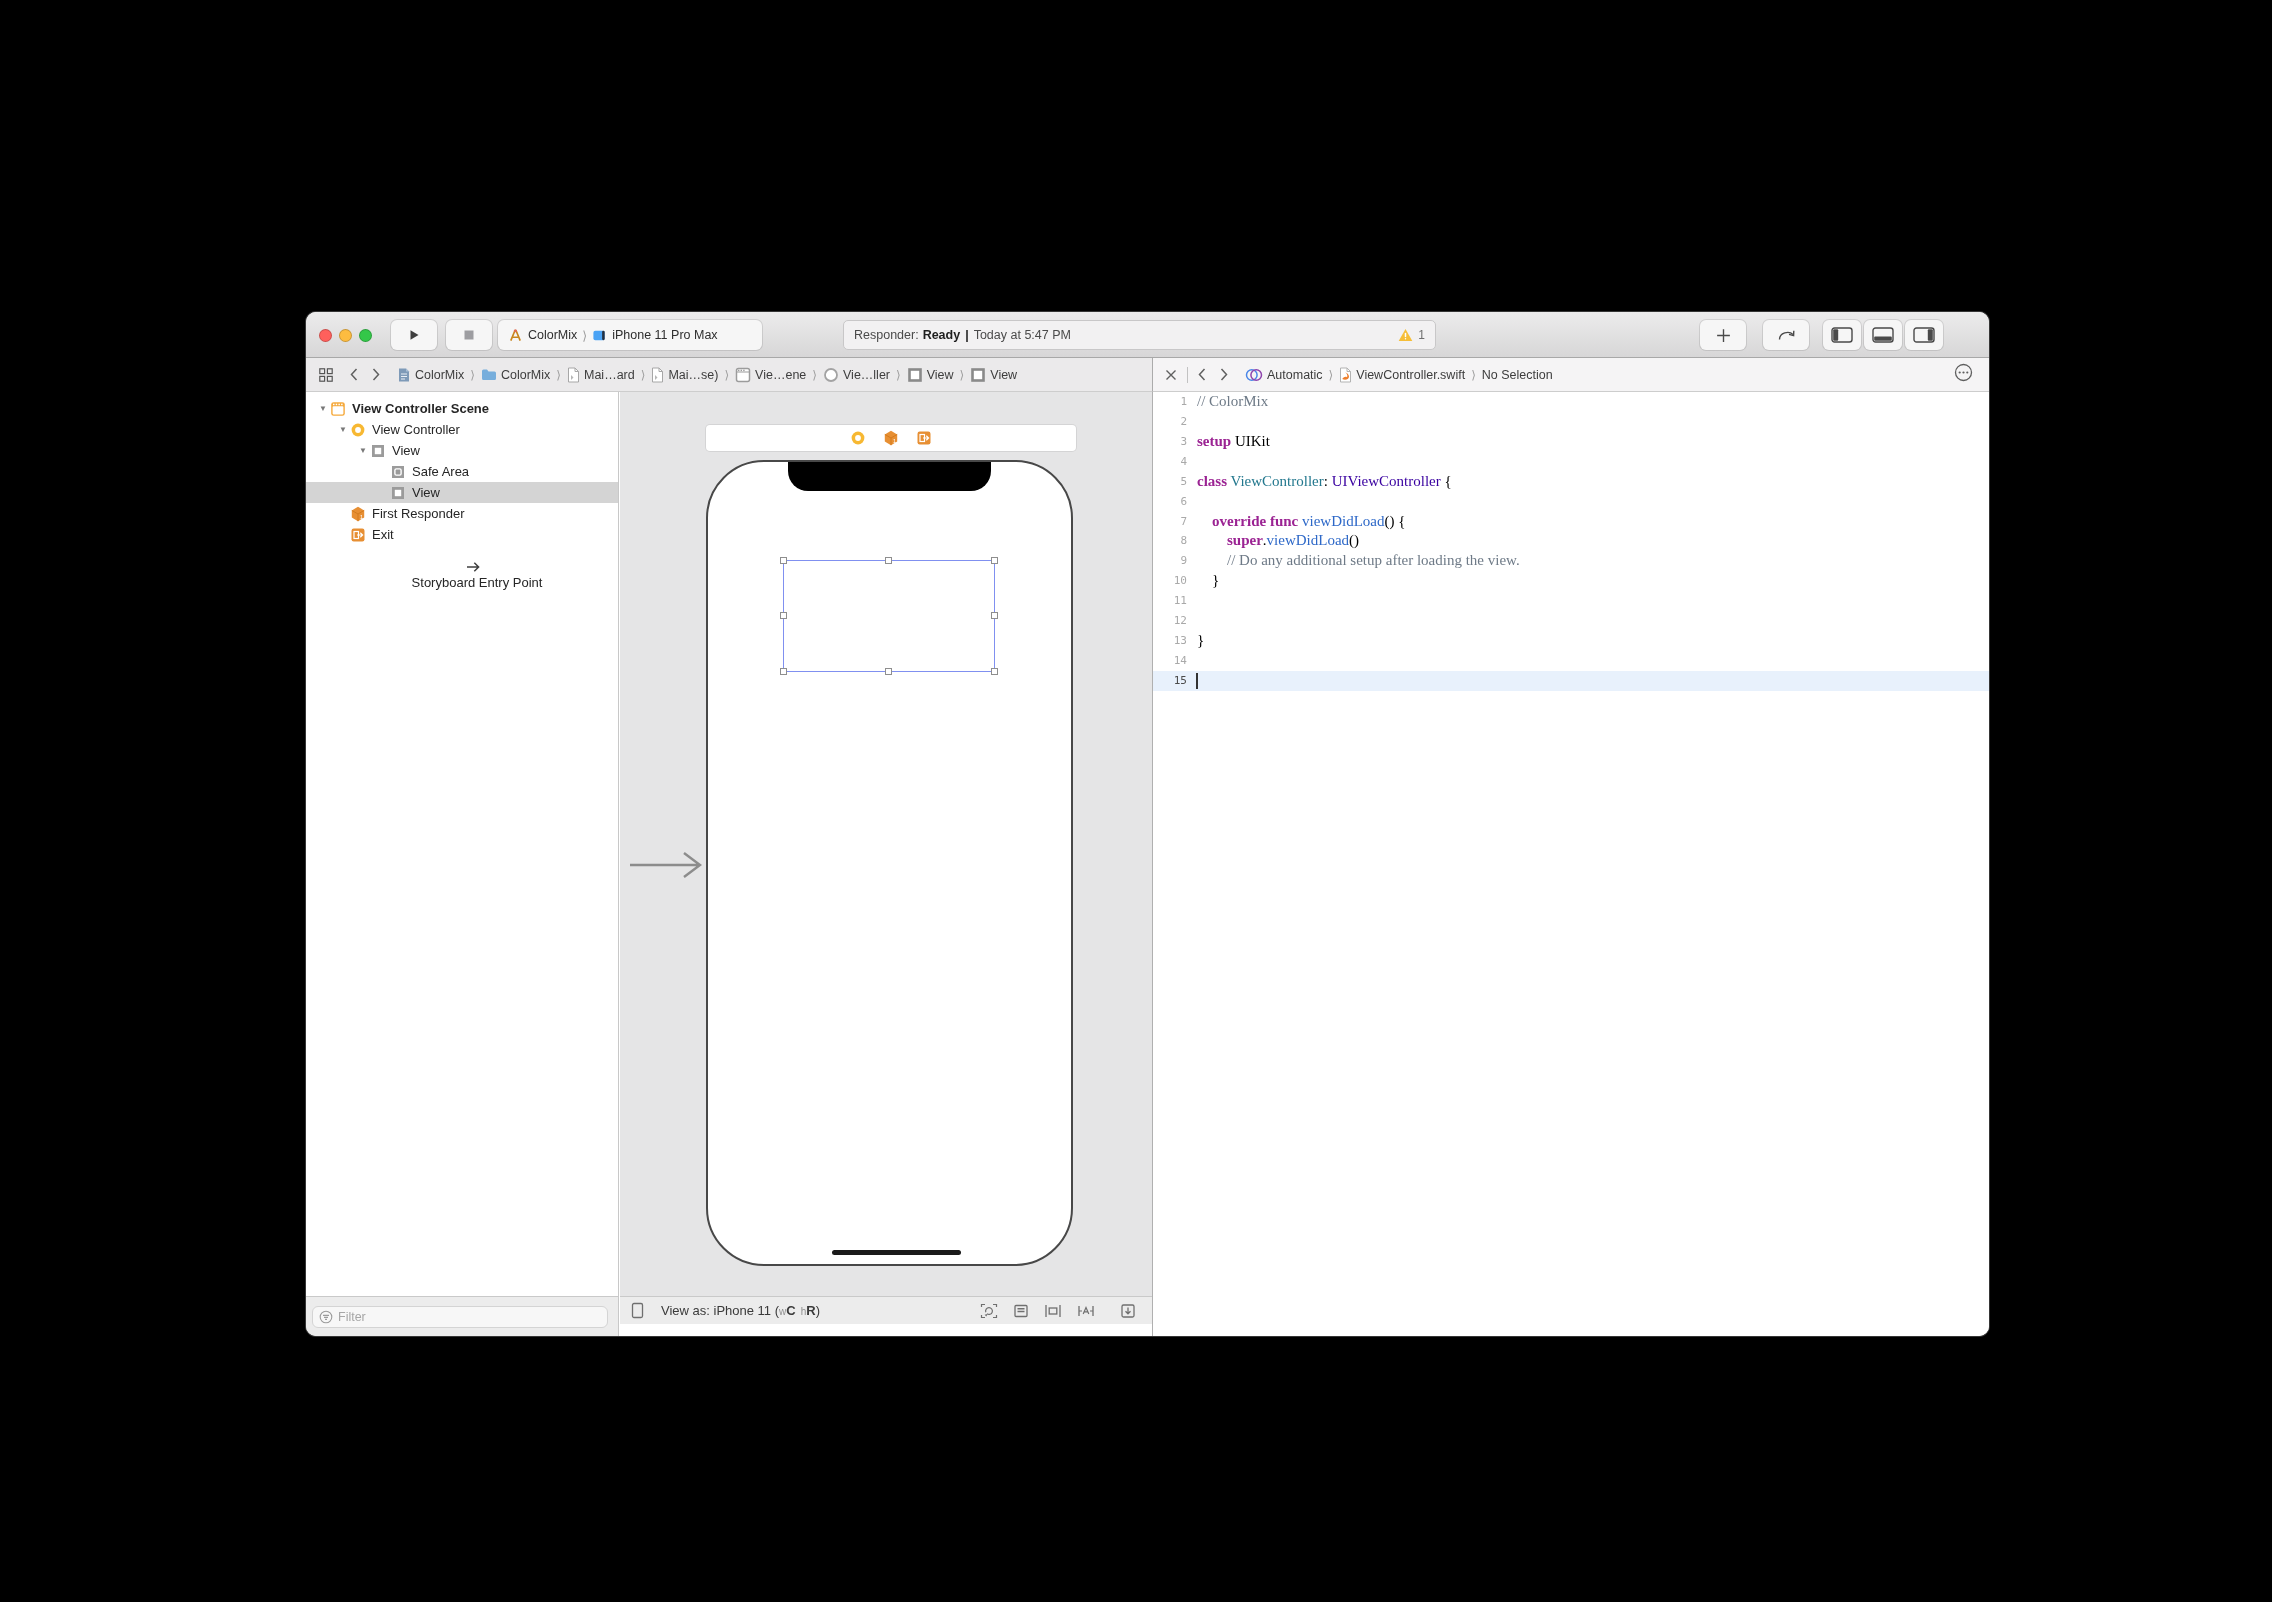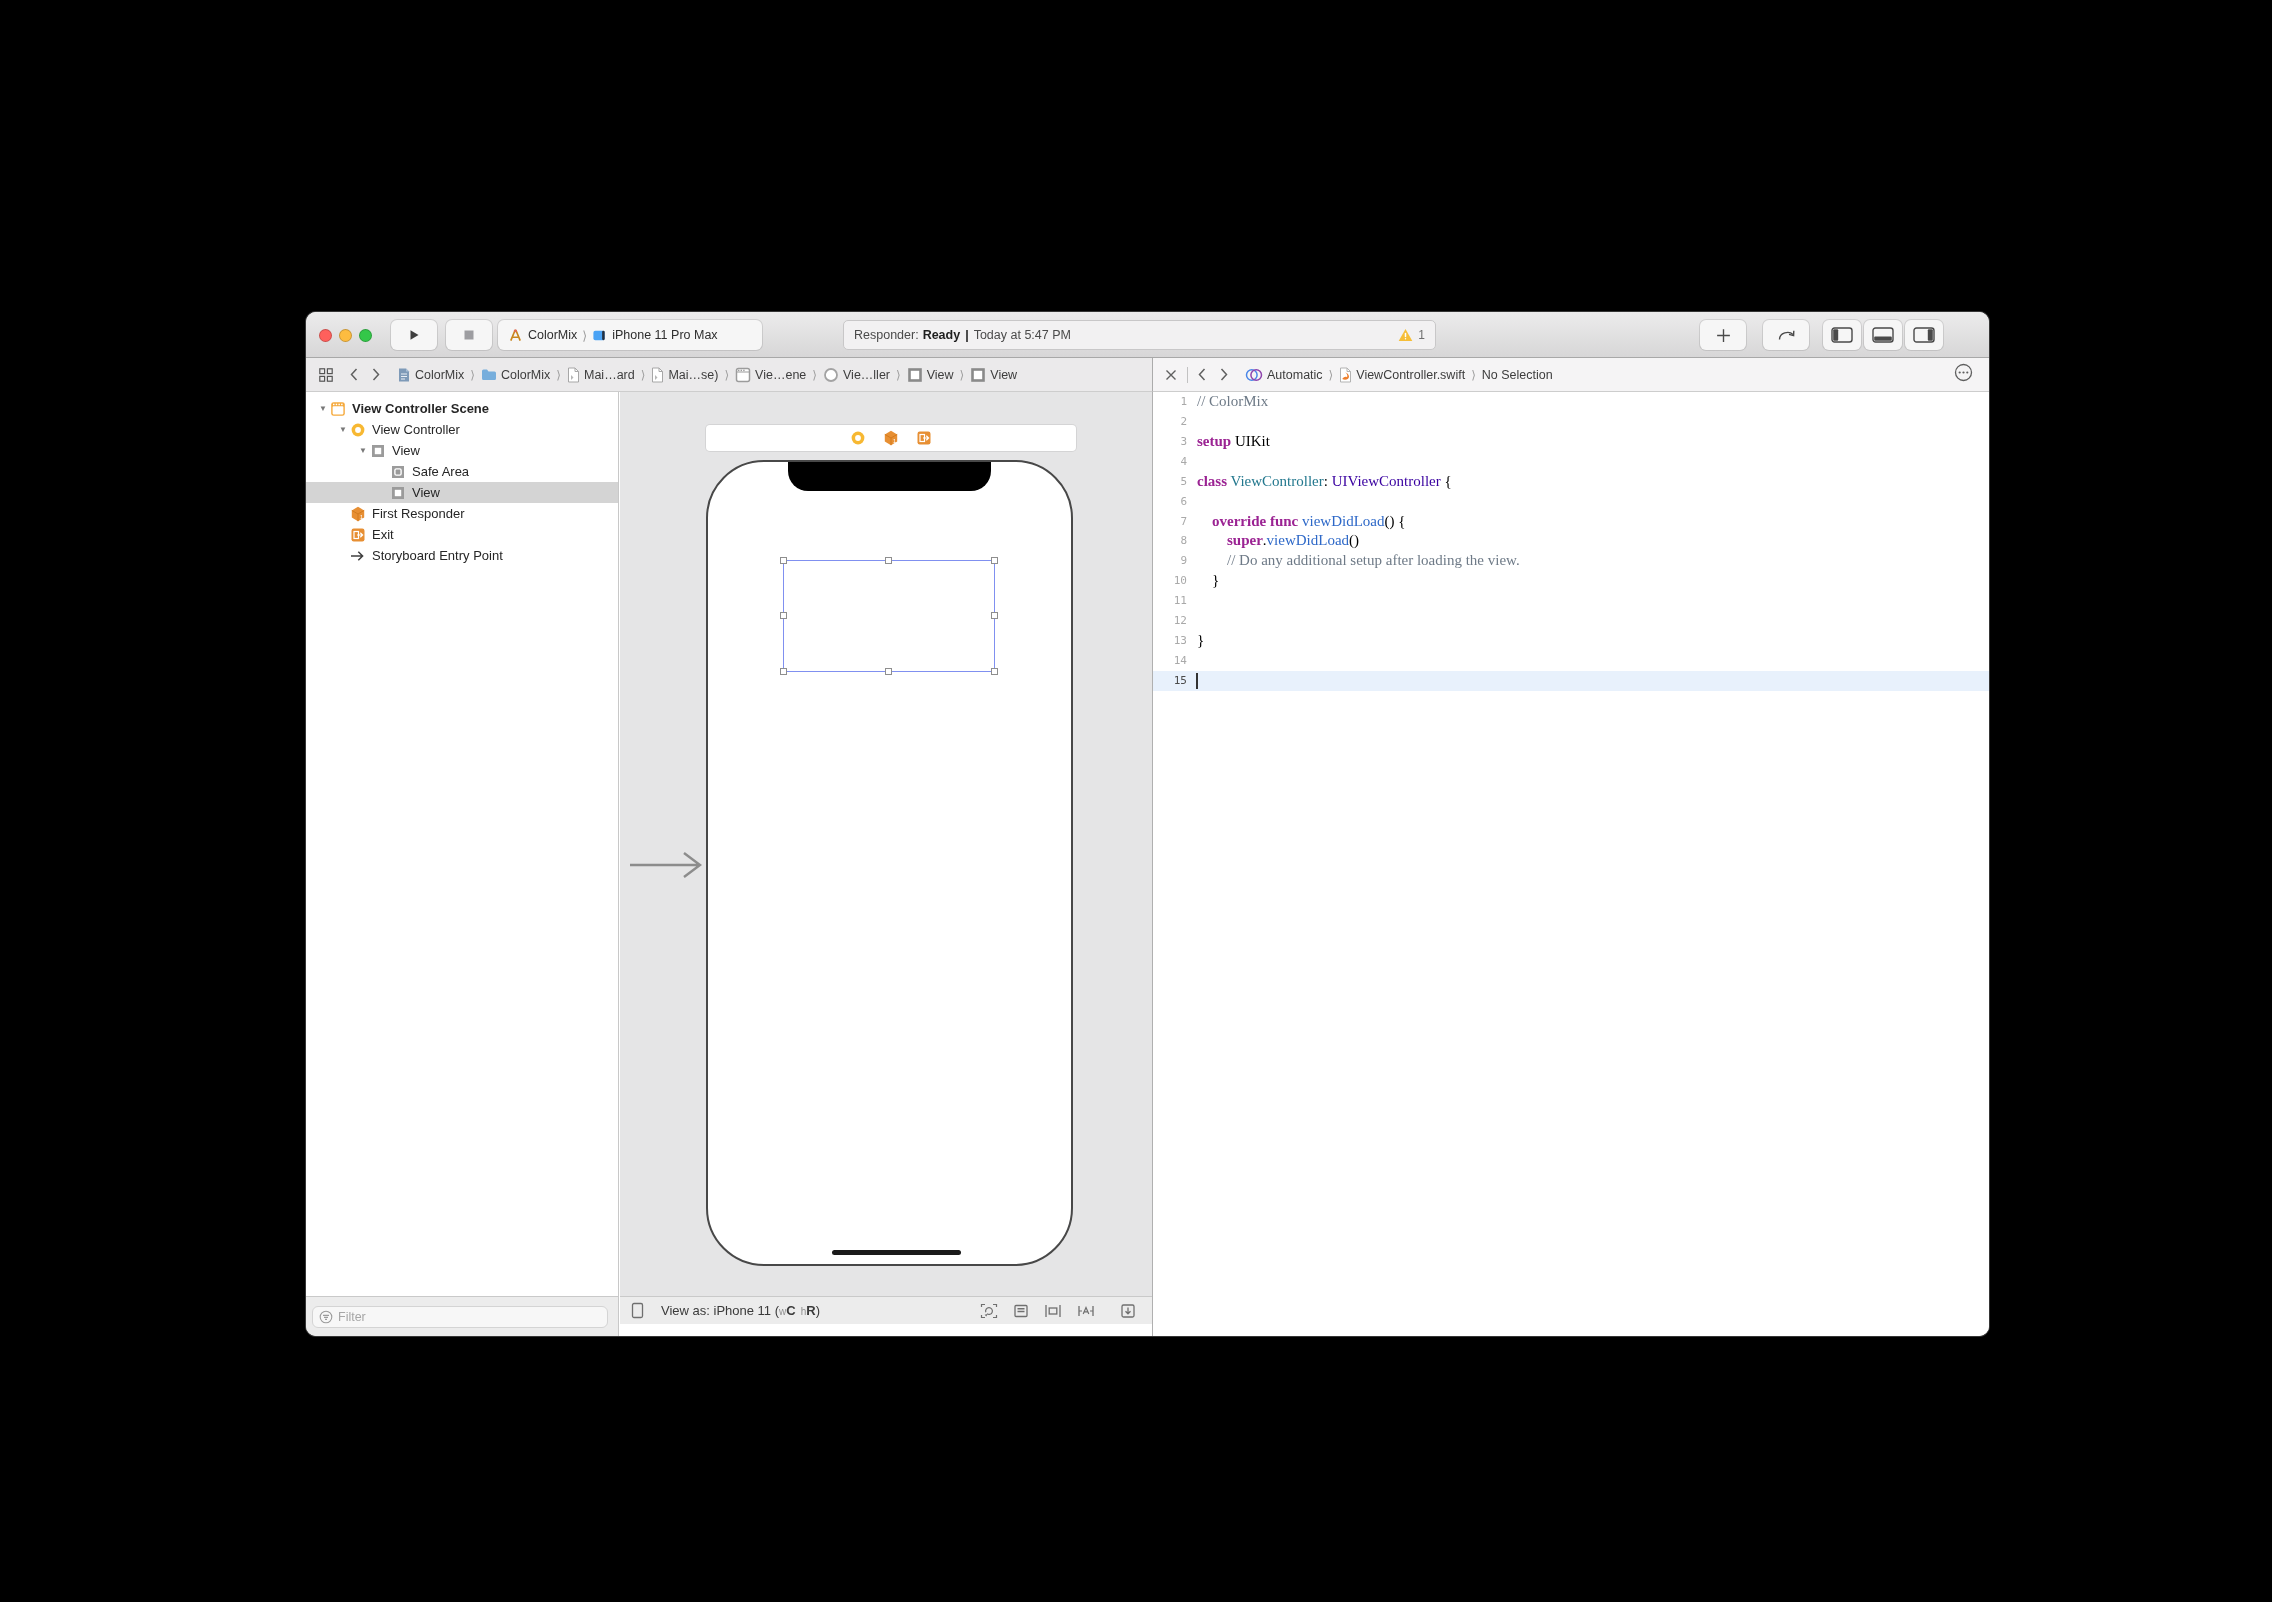--- a/index.html
+++ b/index.html
@@ -478,21 +478,21 @@
             <span class="disc"></span>
             <span class="oicon">
               <svg width="16" height="16" viewBox="0 0 16 16">
                 <rect x="1.5" y="1.5" width="13" height="13" rx="2.2" fill="#E78F33"></rect>
                 <rect x="4" y="4.5" width="4.5" height="7" fill="none" stroke="#fff" stroke-width="1.2"></rect>
                 <path d="M7 8 H12.3 M10.3 5.8 L12.6 8 L10.3 10.2" fill="none" stroke="#fff" stroke-width="1.2"></path>
               </svg>
             </span>
             <span class="olabel">Exit</span>
           </div>
-          <div class="orow" style="padding-left: 30px;">
+          <div class="orow" style="padding-left: 30px; flex-direction: column;">
             <span class="disc"></span>
             <span class="oicon">
               <svg width="16" height="16" viewBox="0 0 16 16">
                 <path d="M1 8 H12.2 M8.3 3.8 L12.6 8 L8.3 12.2" fill="none" stroke="#3F3F3F" stroke-width="1.5"></path>
               </svg>
             </span>
             <span class="olabel">Storyboard Entry Point</span>
           </div>
         </div>
     </div>

